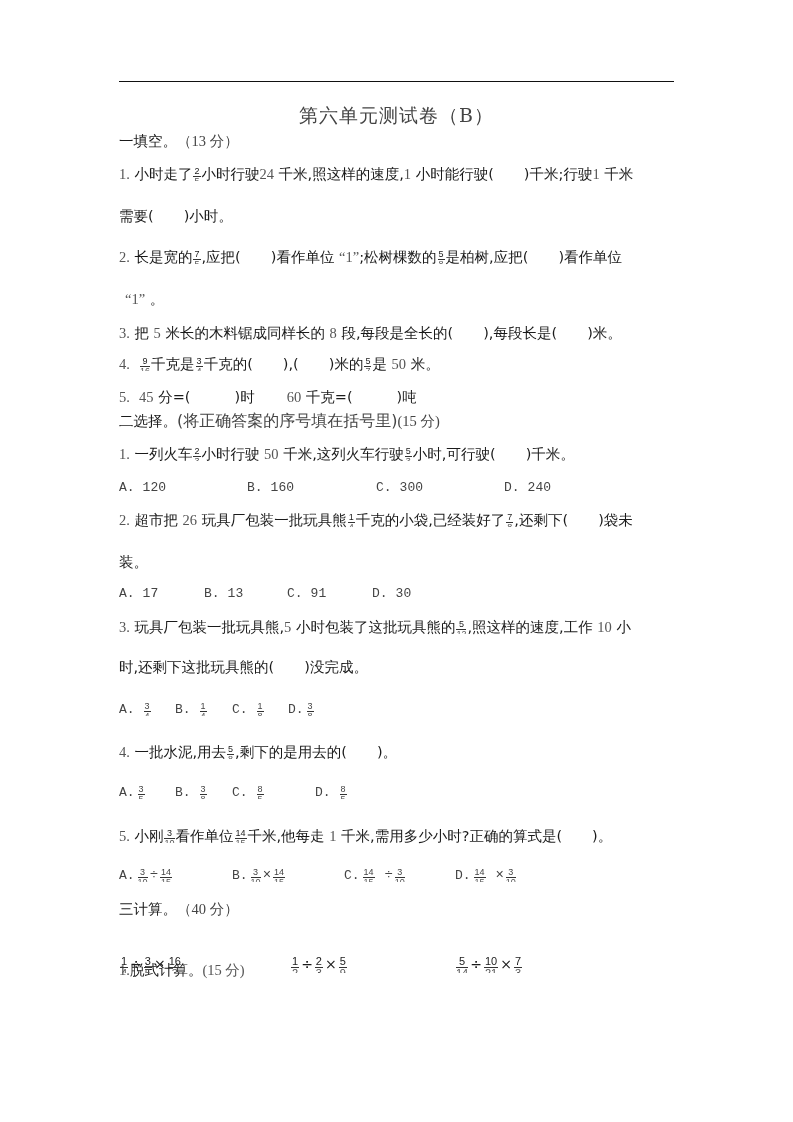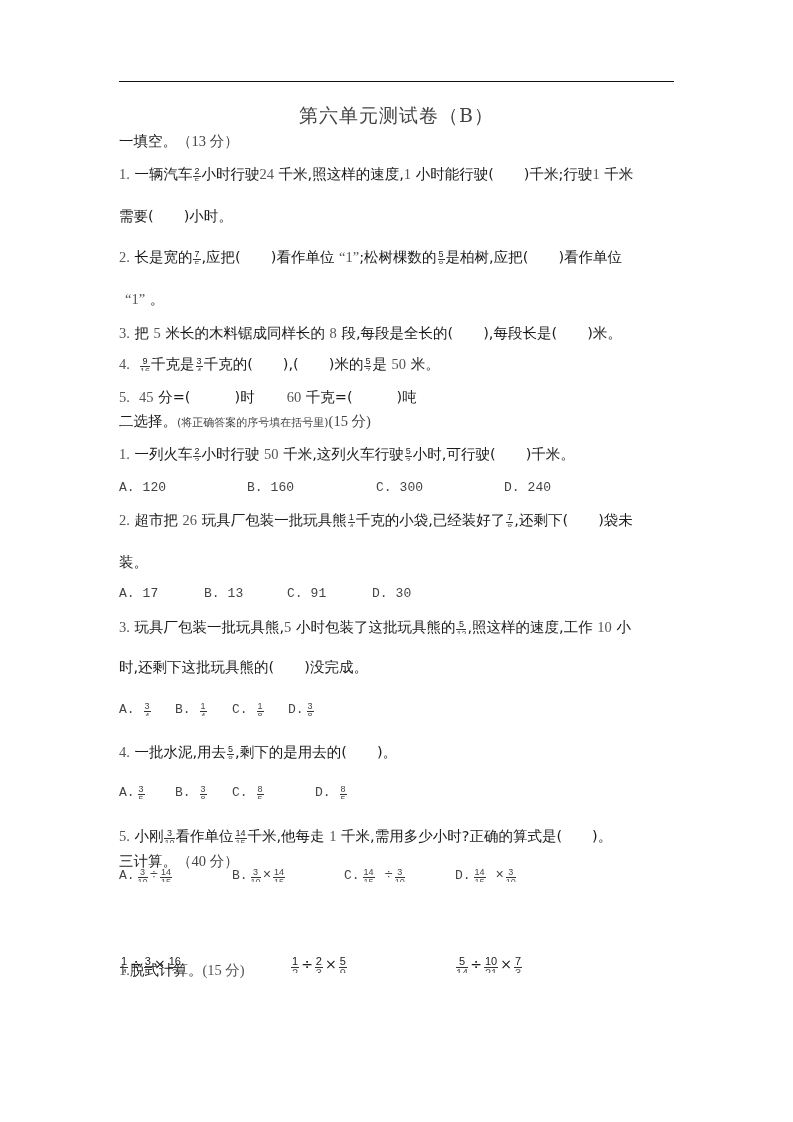--- a/index.html
+++ b/index.html
@@ -31,21 +31,21 @@
 
 <div class="rule"></div>
 <div class="title">第六单元测试卷（B）</div>
 
 <div class="line sec" style="top:131px">
   <span>一填空。</span><span class="pts">（13 分）</span>
 </div>
 
 <div class="line" style="top:164px">
   <span class="num">1.</span>
-  <span>一辆汽车</span><span class="frac">
+  <span>小时走了</span><span class="frac">
       <span class="n">2</span>
       <span class="bar"></span>
       <span class="d">5</span>
     </span><span>小时行驶</span><span class="num">24</span> <span>千米,照这样的速度,</span><span class="num">1</span> <span>小时能行驶(</span><span class="blank"></span><span>)千米;行驶</span><span class="num">1</span> <span>千米</span>
 </div>
 <div class="line" style="top:206px">
   <span>需要(</span><span class="blank"></span><span>)小时。</span>
 </div>
 
 <div class="line" style="top:247px">
@@ -85,21 +85,21 @@
       <span class="d">7</span>
     </span><span>是</span> <span class="num">50</span> <span>米。</span>
 </div>
 
 <div class="line" style="top:387px">
   <span class="num">5.</span>&nbsp;
   <span class="num">45</span> <span>分=(</span><span class="blank w"></span><span>)时</span><span style="display:inline-block;width:32px"></span><span class="num">60</span> <span>千克=(</span><span class="blank w"></span><span>)吨</span>
 </div>
 
 <div class="line sec" style="top:411px">
-  <span>二选择。</span><span style="font-size:11px;color:#444">(将正确答案的序号填在括号里)</span><span class="pts">(15 分)</span>
+  <span>二选择。</span><span style="font-size:16px;color:#444">(将正确答案的序号填在括号里)</span><span class="pts">(15 分)</span>
 </div>
 
 <div class="line" style="top:444px">
   <span class="num">1.</span>
   <span>一列火车</span><span class="frac">
       <span class="n">2</span>
       <span class="bar"></span>
       <span class="d">3</span>
     </span><span>小时行驶</span> <span class="num">50</span> <span>千米,这列火车行驶</span><span class="frac">
       <span class="n">5</span>
@@ -245,21 +245,21 @@
         <span class="n">14</span>
         <span class="bar"></span>
         <span class="d">15</span>
       </span>&nbsp;<span class="op">×</span><span class="frac">
         <span class="n">3</span>
         <span class="bar"></span>
         <span class="d">10</span>
       </span></span>
 </div>
 
-<div class="line sec" style="top:851px">
+<div class="line sec" style="top:899px">
   <span>三计算。</span><span class="pts">（40 分）</span>
 </div>
 <div class="line" style="top:960px">
   <span class="num">1.</span><span>脱式计算。</span><span class="pts num">(15 分)</span>
 </div>
 
 <div class="line" style="top:954px">
   <span class="frac big">
       <span class="n">1</span>
       <span class="bar"></span>

